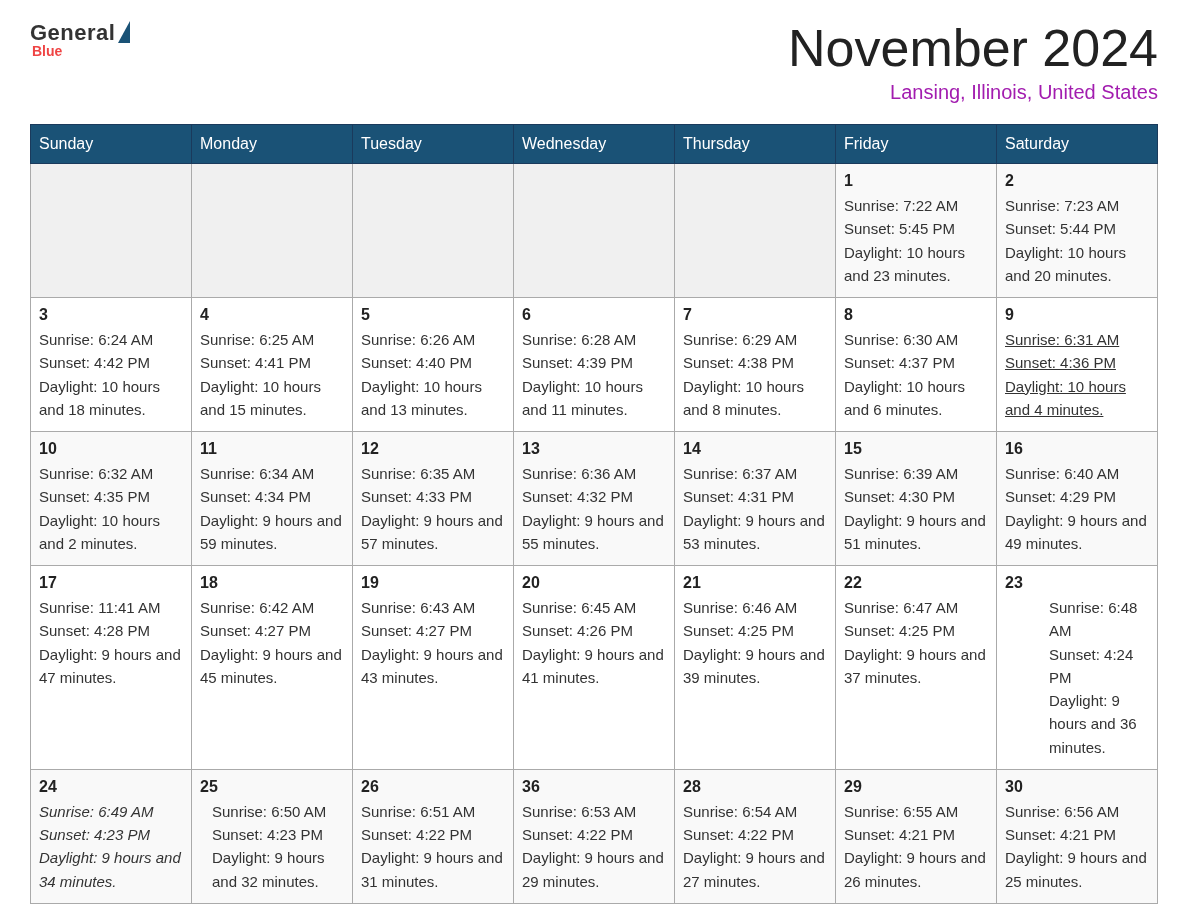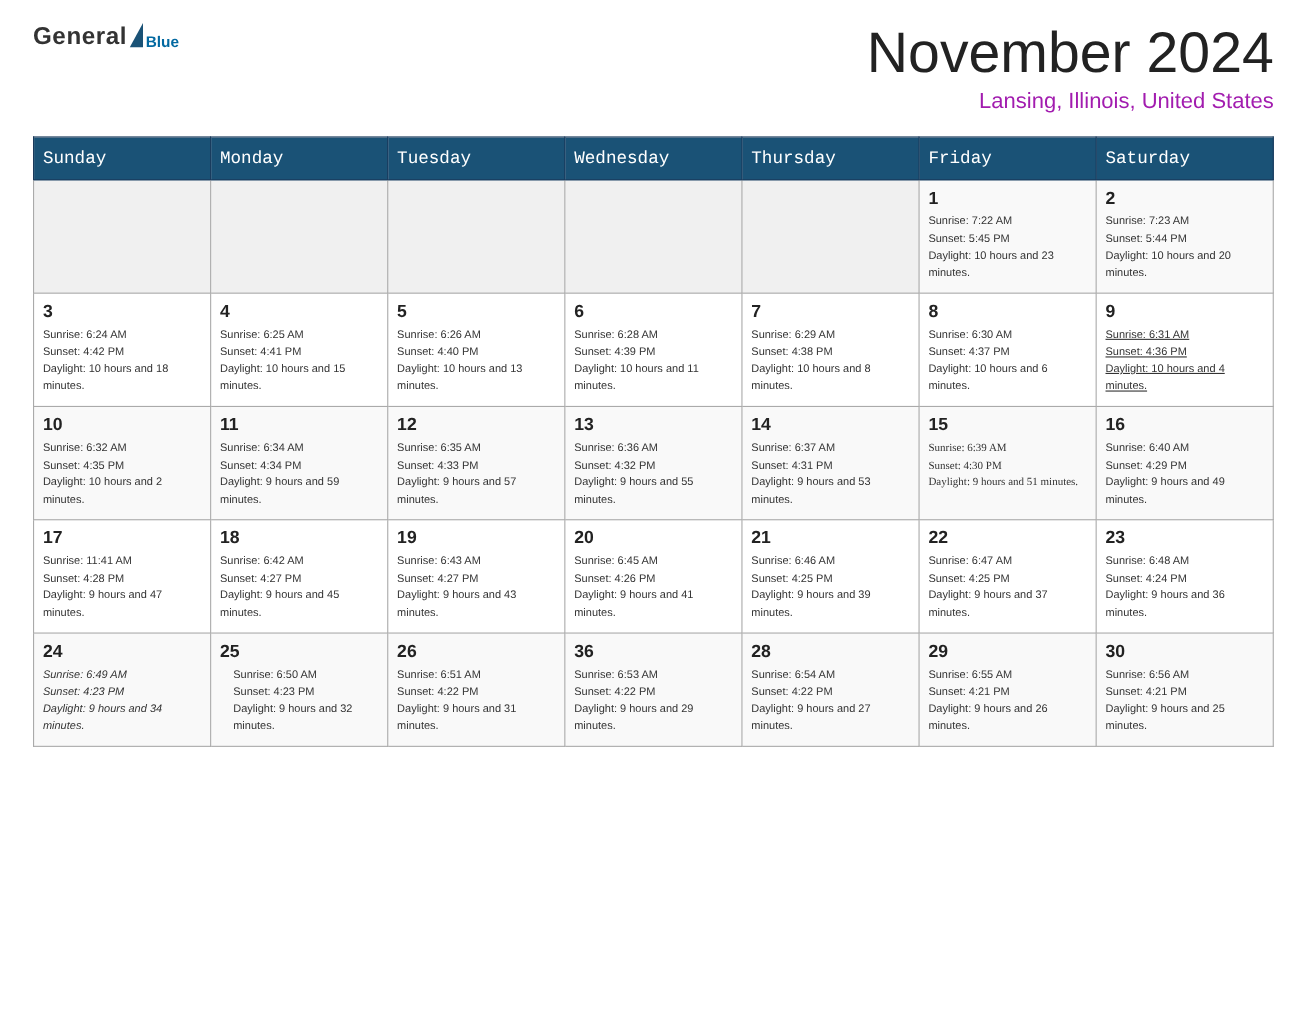--- a/index.html
+++ b/index.html
@@ -11,22 +11,22 @@
       min-height: 918px;
     }
     .header {
       display: flex;
       justify-content: space-between;
       align-items: flex-start;
       margin-bottom: 20px;
     }
     .logo {
       display: flex;
-      flex-direction: row;
-      align-items: flex-end;
+      flex-direction: column;
+      align-items: flex-start;
     }
     .logo-top {
       display: flex;
       align-items: center;
     }
     .logo-general {
       font-size: 22px;
       font-weight: bold;
       color: #333;
       letter-spacing: 0.5px;
@@ -34,21 +34,21 @@
     .logo-triangle {
       width: 0;
       height: 0;
       border-left: 12px solid transparent;
       border-bottom: 22px solid #1a5276;
       margin-left: 3px;
       margin-top: -2px;
     }
     .logo-underline {
       font-size: 14px;
-      color: #0369a1;
+      color: #ef4444;
       font-weight: bold;
       margin-top: -3px;
       margin-left: 2px;
     }
     .title-section {
       text-align: right;
     }
     .calendar-title {
       font-size: 52px;
       font-weight: normal;
@@ -67,21 +67,20 @@
       border: 1px solid #999;
     }
     .calendar-table th {
       background-color: #1a5276;
       color: #fff;
       padding: 10px 8px;
       font-size: 16px;
       font-weight: normal;
       text-align: left;
       border: 1px solid #1a3a5c;
-      font-family: Liberation Mono, monospace;
     }
     .calendar-table td {
       vertical-align: top;
       padding: 8px 8px 10px 8px;
       border: 1px solid #aaa;
       width: calc(100% / 7);
       min-height: 100px;
       font-size: 13px;
       color: #333;
       background: #fff;
@@ -93,21 +92,21 @@
       background: #fff;
     }
     .day-number {
       font-size: 16px;
       font-weight: bold;
       color: #222;
       display: block;
       margin-bottom: 4px;
     }
     .day-info {
-      font-size: 10px;
+      font-size: 15px;
       color: #333;
       line-height: 1.55;
     }
     .empty-cell {
       background: #f0f0f0 !important;
     }
   </style>
 </head>
 <body>
 
@@ -227,21 +226,21 @@
 Daylight: 9 hours and 55 minutes.</div>
         </td>
         <td>
           <span class="day-number">14</span>
           <div class="day-info" style="white-space: pre-line;">Sunrise: 6:37 AM
 Sunset: 4:31 PM
 Daylight: 9 hours and 53 minutes.</div>
         </td>
         <td>
           <span class="day-number">15</span>
-          <div class="day-info" style="white-space: pre-line; font-family: Liberation Serif, serif;">Sunrise: 6:39 AM
+          <div class="day-info" style="white-space: pre-line;">Sunrise: 6:39 AM
 Sunset: 4:30 PM
 Daylight: 9 hours and 51 minutes.</div>
         </td>
         <td>
           <span class="day-number">16</span>
           <div class="day-info" style="white-space: pre-line;">Sunrise: 6:40 AM
 Sunset: 4:29 PM
 Daylight: 9 hours and 49 minutes.</div>
         </td>
       </tr>
@@ -277,21 +276,21 @@
 Daylight: 9 hours and 39 minutes.</div>
         </td>
         <td>
           <span class="day-number">22</span>
           <div class="day-info" style="white-space: pre-line;">Sunrise: 6:47 AM
 Sunset: 4:25 PM
 Daylight: 9 hours and 37 minutes.</div>
         </td>
         <td>
           <span class="day-number">23</span>
-          <div class="day-info" style="white-space: pre-line;">Sunrise: 6:48 AM
+          <div class="day-info" style="white-space: pre-line; margin-left: 44px;">Sunrise: 6:48 AM
 Sunset: 4:24 PM
 Daylight: 9 hours and 36 minutes.</div>
         </td>
       </tr>
       <tr>
         <td>
           <span class="day-number">24</span>
           <div class="day-info" style="white-space: pre-line; font-style: italic;">Sunrise: 6:49 AM
 Sunset: 4:23 PM
 Daylight: 9 hours and 34 minutes.</div>

